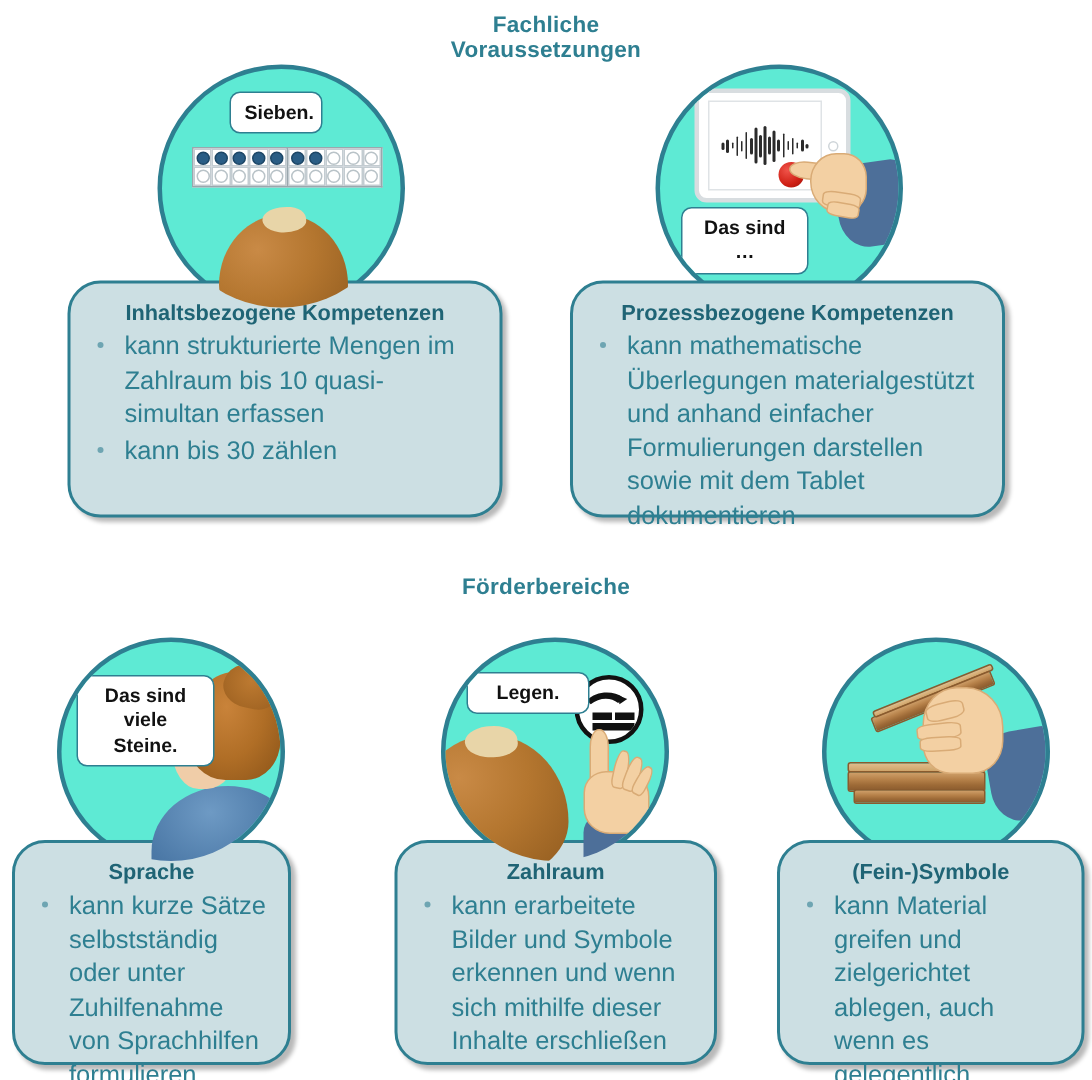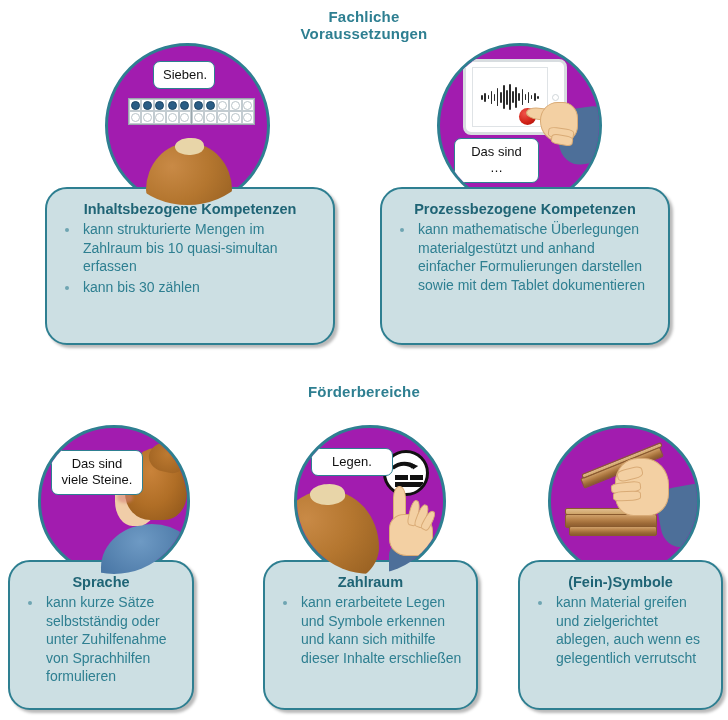--- a/index.html
+++ b/index.html
@@ -15,40 +15,40 @@
   .section-title{
     position:absolute;text-align:center;font-weight:bold;
     color:#2e7f91;line-height:1.15;letter-spacing:.2px;
   }
   #title-fachliche{left:244px;top:8px;width:240px;font-size:15px;}
   #title-foerder{left:264px;top:383px;width:200px;font-size:15px;}
 
   
   .medallion{
     position:absolute;border-radius:50%;
-    background:#a21caf;border:3px solid #2e7f91;
-    overflow:hidden;box-sizing:border-box;
+    background:#5eead4;border:3px solid #2e7f91;
+    overflow:hidden;box-sizing:border-box;font-weight:bold;
   }
   .medallion-inner{position:absolute;inset:0;}
 
   
   .card{
     position:absolute;box-sizing:border-box;
     background:#ccdfe3;border:2px solid #2e7f91;border-radius:22px;
     box-shadow:3px 3px 3px rgba(0,0,0,.28);
     padding:10px 14px 12px 14px;
   }
   .card-title{
     text-align:center;font-weight:bold;font-size:14.5px;
     color:#1f6475;margin:2px 0 2px 0;line-height:1.2;
   }
   .card ul{list-style:none;margin:0;padding:0;}
   .card li{
     position:relative;padding-left:22px;margin:0 0 2px 0;
-    font-size:14px;line-height:1.32;color:#2e7f91;
+    font-size:17px;line-height:1.32;color:#2e7f91;
   }
   .card li .bullet{
     position:absolute;left:4px;top:8px;width:4px;height:4px;
     border-radius:50%;background:#6ea5b2;
   }
 
   
   .bubble{
     position:absolute;box-sizing:border-box;
     background:#ffffff;border:1.6px solid #2e7f91;border-radius:7px;
@@ -390,21 +390,21 @@
   <div class="card" style="left:8px;top:560px;width:186px;height:150px;">
     <div class="card-title">Sprache</div>
     <ul>
       <li><span class="bullet"></span><span>kann kurze Sätze selbstständig oder unter Zuhilfenahme von Sprachhilfen formulieren</span></li>
     </ul>
   </div>
 
   <div class="card" style="left:263px;top:560px;width:215px;height:150px;">
     <div class="card-title">Zahlraum</div>
     <ul>
-      <li><span class="bullet"></span><span>kann erarbeitete Legen und Symbole erkennen und kann sich mithilfe dieser Inhalte erschließen</span></li>
+      <li><span class="bullet"></span><span>kann erarbeitete Bilder und Symbole erkennen und wenn sich mithilfe dieser Inhalte erschließen</span></li>
     </ul>
   </div>
 
   <div class="card" style="left:518px;top:560px;width:205px;height:150px;">
     <div class="card-title">(Fein-)Symbole</div>
     <ul>
       <li><span class="bullet"></span><span>kann Material greifen und zielgerichtet ablegen, auch wenn es gelegentlich verrutscht</span></li>
     </ul>
   </div>
 

